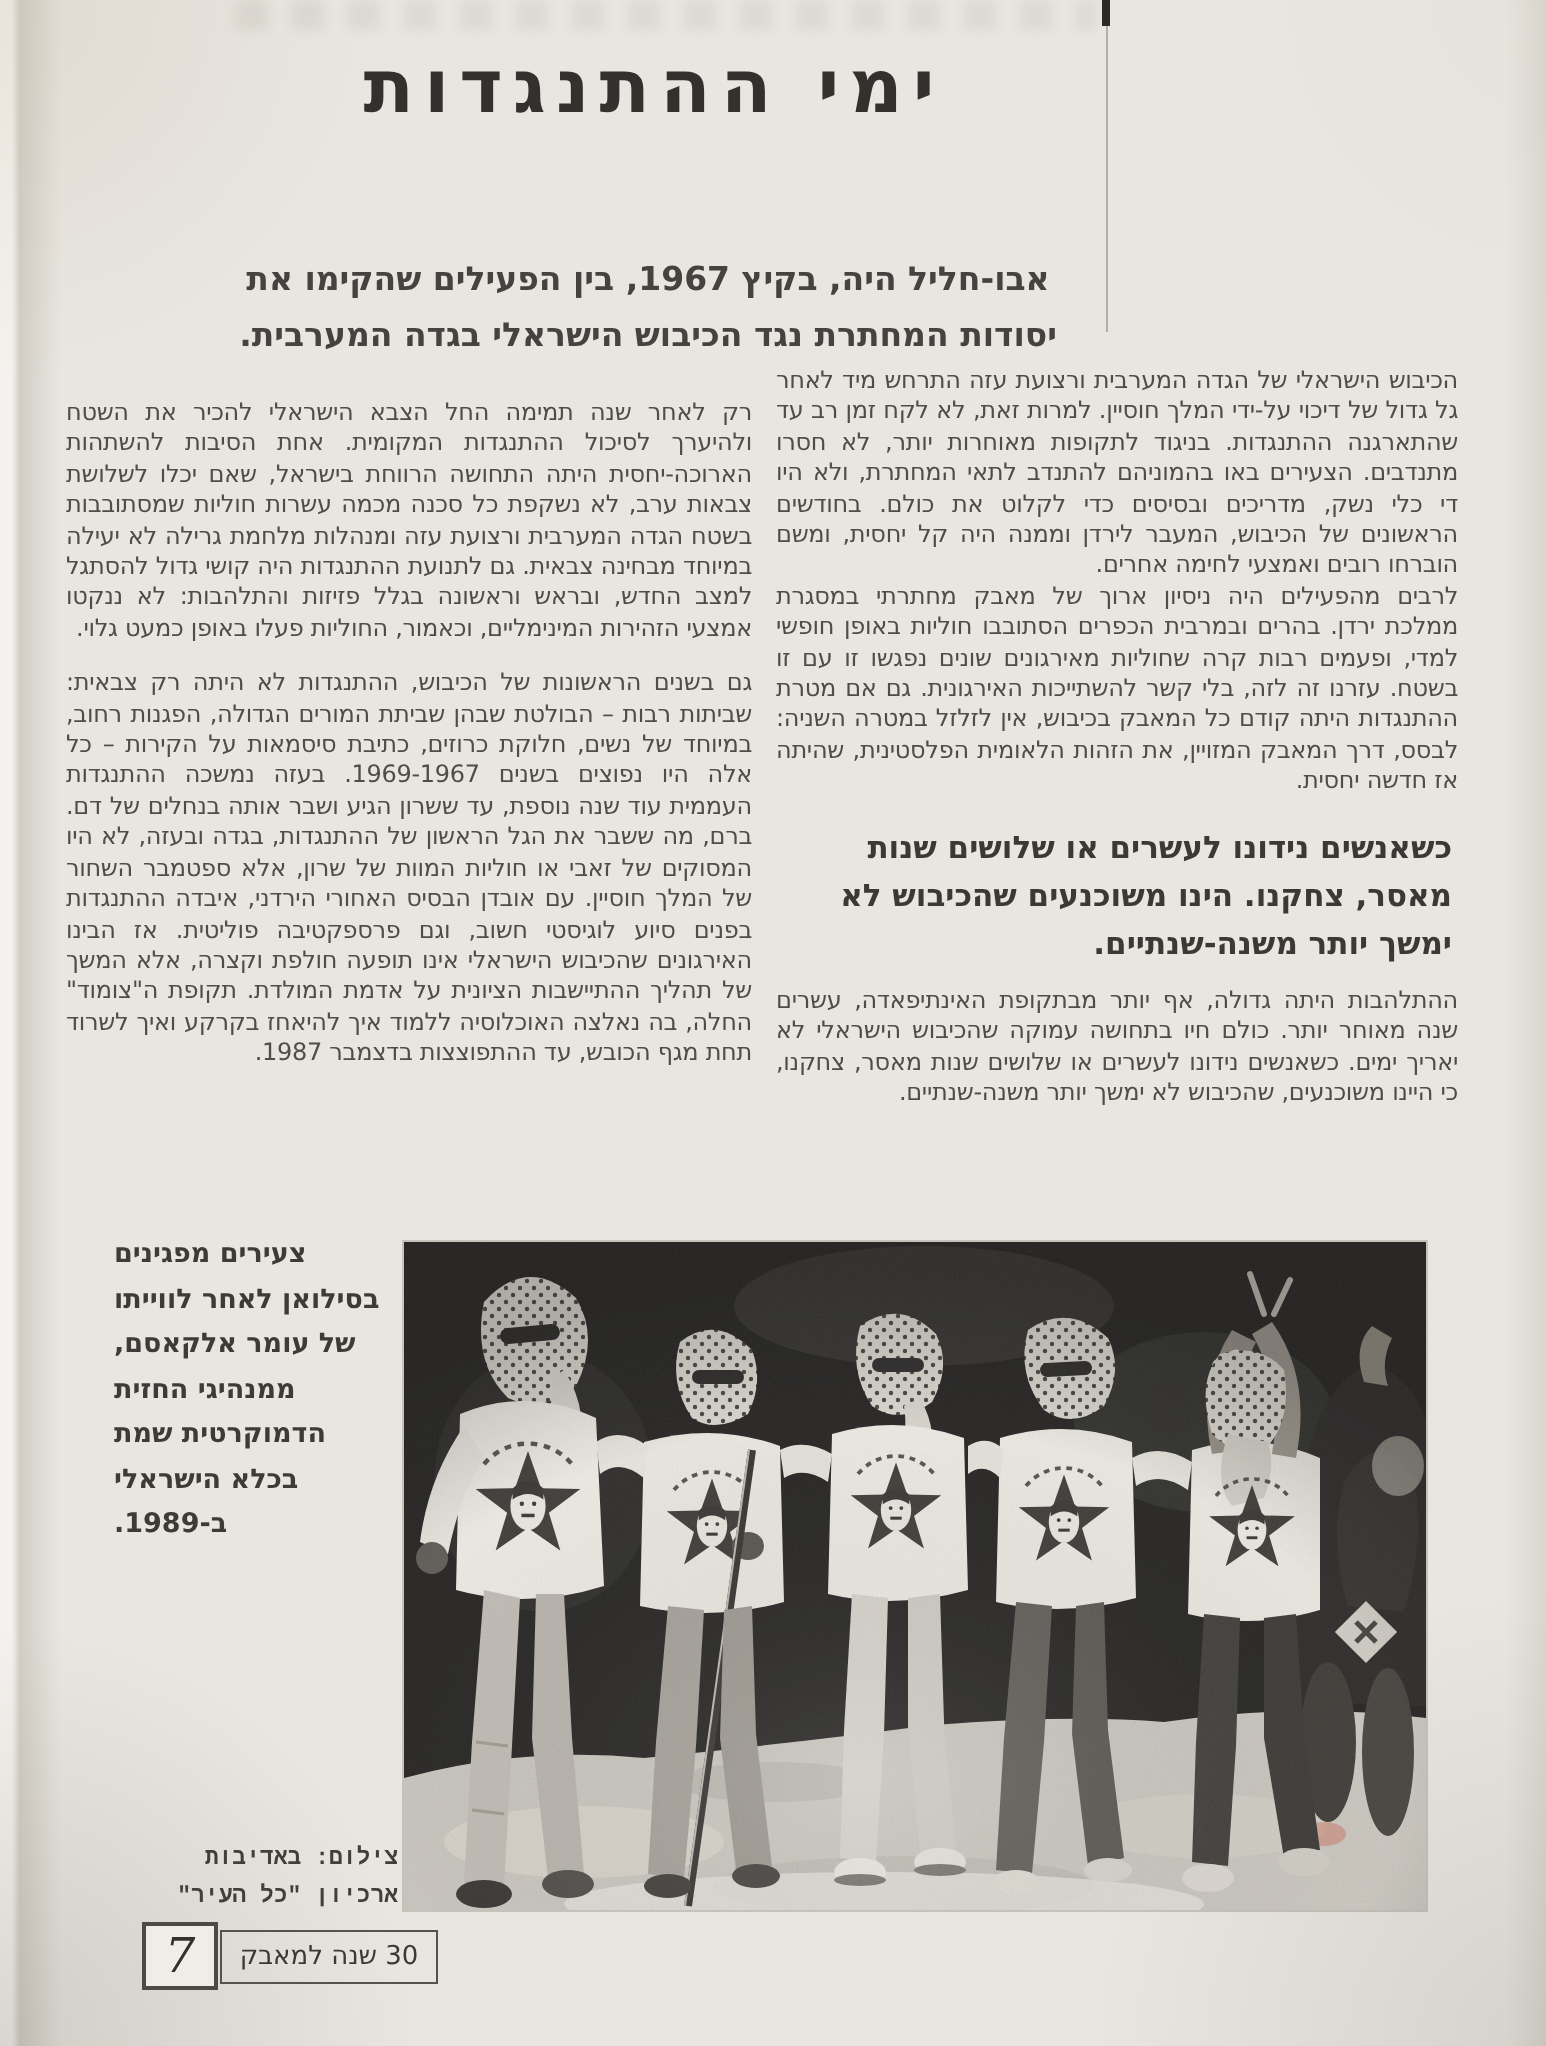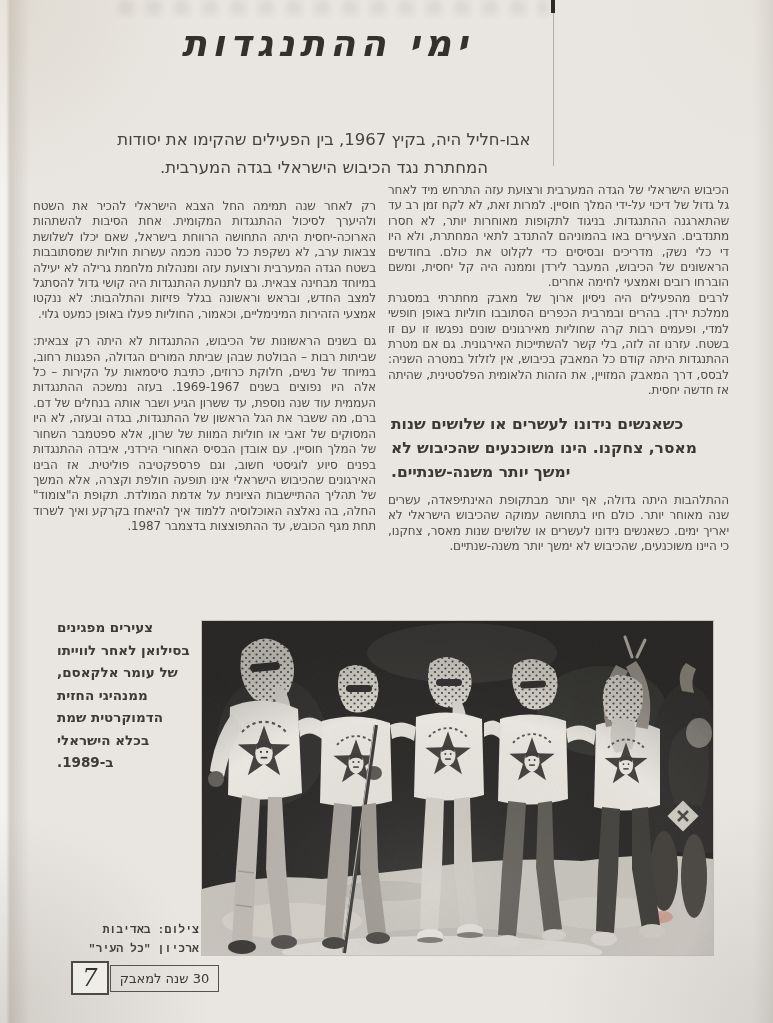--- a/index.html
+++ b/index.html
@@ -23,34 +23,34 @@
   .masthead{position:absolute;left:548px;top:26px;width:170px;height:150px;direction:ltr;}
   .m-shana{position:absolute;left:8px;top:2px;font-size:52px;font-weight:700;color:#2e2c29;
     transform:scale(.72,1.12);transform-origin:left top;letter-spacing:-2px;line-height:1;}
   .m-30{position:absolute;left:64px;top:14px;font-size:60px;font-weight:700;line-height:1;
     color:rgba(233,230,225,.0);-webkit-text-stroke:1.6px #c4c0b8;letter-spacing:-3px;
     transform:scale(.95,.92);transform-origin:left top;}
   .m-lamaavak{position:absolute;left:0px;top:84px;font-size:44px;font-weight:700;color:#2b2a27;
     transform:scale(.78,1.02);transform-origin:left top;letter-spacing:-2px;line-height:1;}
   
   .headline{position:absolute;left:103px;top:20px;width:448px;text-align:center;direction:rtl;
-    color:#33312d;font-weight:700;margin:0;font-style:italic;}
+    color:#33312d;font-weight:700;margin:0;}
   .headline .hl{display:block;font-size:37px;line-height:48px;letter-spacing:5px;}
   .subhead{position:absolute;left:98px;top:126px;width:452px;margin:0;direction:rtl;text-align:center;
-    font-size:16.5px;line-height:28px;font-weight:400;color:#454340;}
+    font-size:16.5px;line-height:28px;font-weight:700;color:#454340;}
   
   .col{position:absolute;direction:rtl;z-index:1;}
   .col-right{left:388px;top:183px;width:341px;}
   .col-left{left:33px;top:199px;width:343px;}
   .byline{margin:0 0 6px 0;text-align:right;font-size:12.5px;font-weight:700;color:#403e3a;
     text-decoration:underline;}
   .body-p{margin:0;font-size:12px;line-height:15.4px;text-align:justify;color:#504d49;
     letter-spacing:-0.15px;}
   .col-left .body-p{margin-bottom:12px;}
-  .quote{margin:13px 3px 9px 3px;font-size:15.5px;line-height:24px;font-weight:700;text-align:left;
+  .quote{margin:13px 3px 9px 3px;font-size:15.5px;line-height:24px;font-weight:700;text-align:right;
     color:#3b3935;}
   
   .caption{position:absolute;left:57px;top:616px;width:141px;direction:rtl;text-align:left;
     font-size:13.5px;line-height:22.5px;font-weight:700;color:#3d3b37;z-index:2;}
   .photo{position:absolute;left:202px;top:621px;width:511px;height:334px;z-index:2;
     box-shadow:0 0 0 1px rgba(90,86,80,.25);}
   .photo svg{display:block;width:100%;height:100%;}
   .credit{position:absolute;left:57px;top:920px;width:142px;direction:rtl;text-align:right;
     font-size:11.5px;line-height:19px;font-weight:700;color:#413f3b;z-index:2;}
   .credit span{display:block;font-family:Liberation Mono, monospace;}

